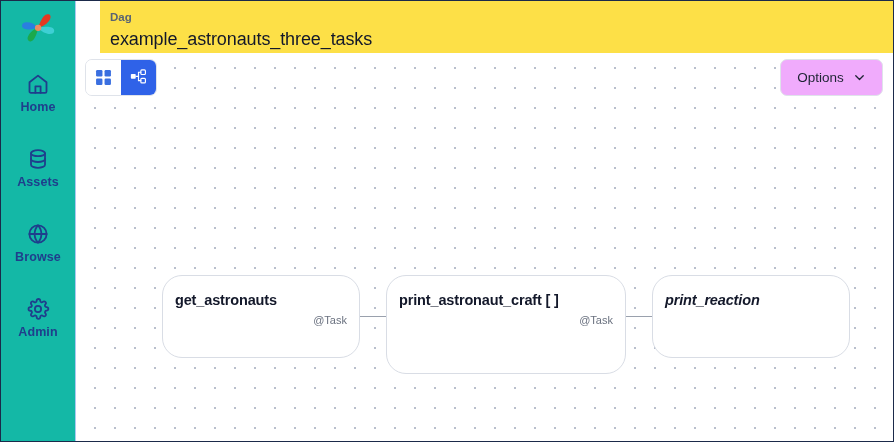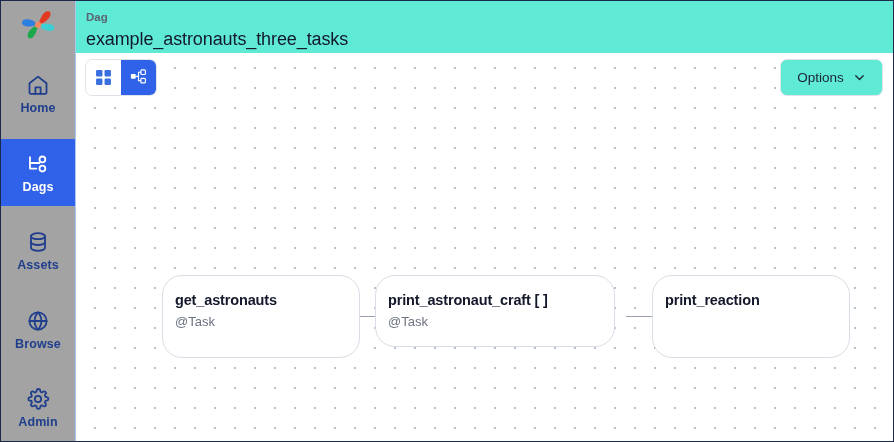--- a/index.html
+++ b/index.html
@@ -17,26 +17,25 @@
     display: flex;
     border: 1px solid #1b2a4a;
     overflow: hidden;
   }
 
   
   #sidebar {
     width: 75px;
     min-width: 75px;
     height: 100%;
-    background: #a3a3a3;
+    background: #14b8a6;
     display: flex;
     flex-direction: column;
     align-items: stretch;
     border-right: 1px solid #a9c9f2;
-    gap: 12px;
   }
   .logo-wrap {
     height: 54px;
     display: flex;
     align-items: center;
     justify-content: center;
   }
   .nav-item {
     height: 75px;
     display: flex;
@@ -63,23 +62,24 @@
   #main {
     flex: 1;
     position: relative;
     display: flex;
     flex-direction: column;
     background: #ffffff;
     overflow: hidden;
   }
   #header {
     padding: 8px 14px 0 10px;
-    background: #5eead4;
+    background: #fde047;
     position: relative;
     z-index: 5;
+    margin-left: 24px;
   }
   .crumb-label {
     font-size: 11.5px;
     font-weight: 700;
     color: #5a6472;
     line-height: 1.4;
   }
   .dag-title {
     font-size: 18px;
     color: #13182a;
@@ -140,21 +140,21 @@
     position: absolute;
     right: 10px;
     top: 0;
     height: 37px;
     min-width: 103px;
     padding: 0 0;
     display: flex;
     align-items: center;
     justify-content: center;
     gap: 9px;
-    background: #5eead4;
+    background: #f0abfc;
     border: 1px solid #dfe3ea;
     border-radius: 7px;
     font-size: 13.5px;
     color: #1d2433;
     font-family: "Liberation Sans", sans-serif;
     cursor: pointer;
   }
 
   
   .node {
@@ -166,25 +166,26 @@
   }
   .node-title {
     font-size: 14.5px;
     font-weight: 700;
     color: #13182a;
     line-height: 1.45;
     letter-spacing: -.15px;
     white-space: nowrap;
   }
   .node-sub {
-    font-size: 13px;
+    font-size: 11px;
     color: #6b7280;
     line-height: 1.5;
     margin-top: 1px;
     white-space: nowrap;
+    text-align: right;
   }
   
   .stack-l1, .stack-l2 {
     position: absolute;
     background: #ffffff;
     border: 1px solid #cfd4dc;
     border-top: none;
     border-bottom-left-radius: 8px;
     border-bottom-right-radius: 8px;
     z-index: -1;
@@ -216,30 +217,20 @@
     </div>
 
     <div class="nav-item">
       <svg class="nav-icon" width="24" height="24" viewBox="0 0 24 24" fill="none" stroke="currentColor" stroke-width="1.8" stroke-linecap="round" stroke-linejoin="round">
         <path d="M3.5 10.2 L12 3.6 L20.5 10.2 V19.4 a1.4 1.4 0 0 1-1.4 1.4 H4.9 A1.4 1.4 0 0 1 3.5 19.4 Z"></path>
         <path d="M9.4 20.8 v-6.4 h5.2 v6.4"></path>
       </svg>
       <span class="nav-label">Home</span>
     </div>
 
-    <div class="nav-item active">
-      <svg class="nav-icon" width="24" height="24" viewBox="0 0 24 24" fill="none" stroke="currentColor" stroke-width="1.8" stroke-linecap="round" stroke-linejoin="round">
-        <path d="M4 5.2 v11.4 h6.3"></path>
-        <path d="M4 11 h6.3"></path>
-        <circle cx="16.4" cy="7.4" r="2.9"></circle>
-        <path d="M10.3 11 h3.2"></path>
-        <circle cx="16.4" cy="16.6" r="2.9"></circle>
-      </svg>
-      <span class="nav-label">Dags</span>
-    </div>
 
     <div class="nav-item">
       <svg class="nav-icon" width="24" height="24" viewBox="0 0 24 24" fill="none" stroke="currentColor" stroke-width="1.8" stroke-linecap="round" stroke-linejoin="round">
         <ellipse cx="12" cy="6.2" rx="7" ry="3"></ellipse>
         <path d="M5 6.2 v11.6 c0 1.65 3.13 3 7 3 s7-1.35 7-3 V6.2"></path>
         <path d="M5 12 c0 1.65 3.13 3 7 3 s7-1.35 7-3"></path>
       </svg>
       <span class="nav-label">Assets</span>
     </div>
 
@@ -272,28 +263,28 @@
     <div id="canvas">
 
       <div class="edge" style="left:284px; top:261px; width:31px;"></div>
       <div class="edge" style="left:550px; top:261px; width:26px;"></div>
 
       <div class="node" style="left:86px; top:220px; width:198px; height:83px;">
         <div class="node-title">get_astronauts</div>
         <div class="node-sub">@Task</div>
       </div>
 
-      <div class="node" style="left:299px; top:220px; width:240px; height:72px;">
+      <div class="node" style="left:310px; top:220px; width:240px; height:99px;">
         <div class="stack-l2"></div>
         <div class="stack-l1"></div>
         <div class="node-title">print_astronaut_craft [ ]</div>
         <div class="node-sub">@Task</div>
       </div>
 
-      <div class="node" style="left:576px; top:220px; width:198px; height:83px;">
+      <div class="node" style="left:576px; top:220px; width:198px; height:83px;font-style:italic;">
         <div class="node-title">print_reaction</div>
       </div>
 
     </div>
 
     <div id="toolbar-row">
 
       <div class="view-toggle">
         <button class="tgl-btn">
           <svg width="17" height="17" viewBox="0 0 16 16" fill="#3a6fe0">

